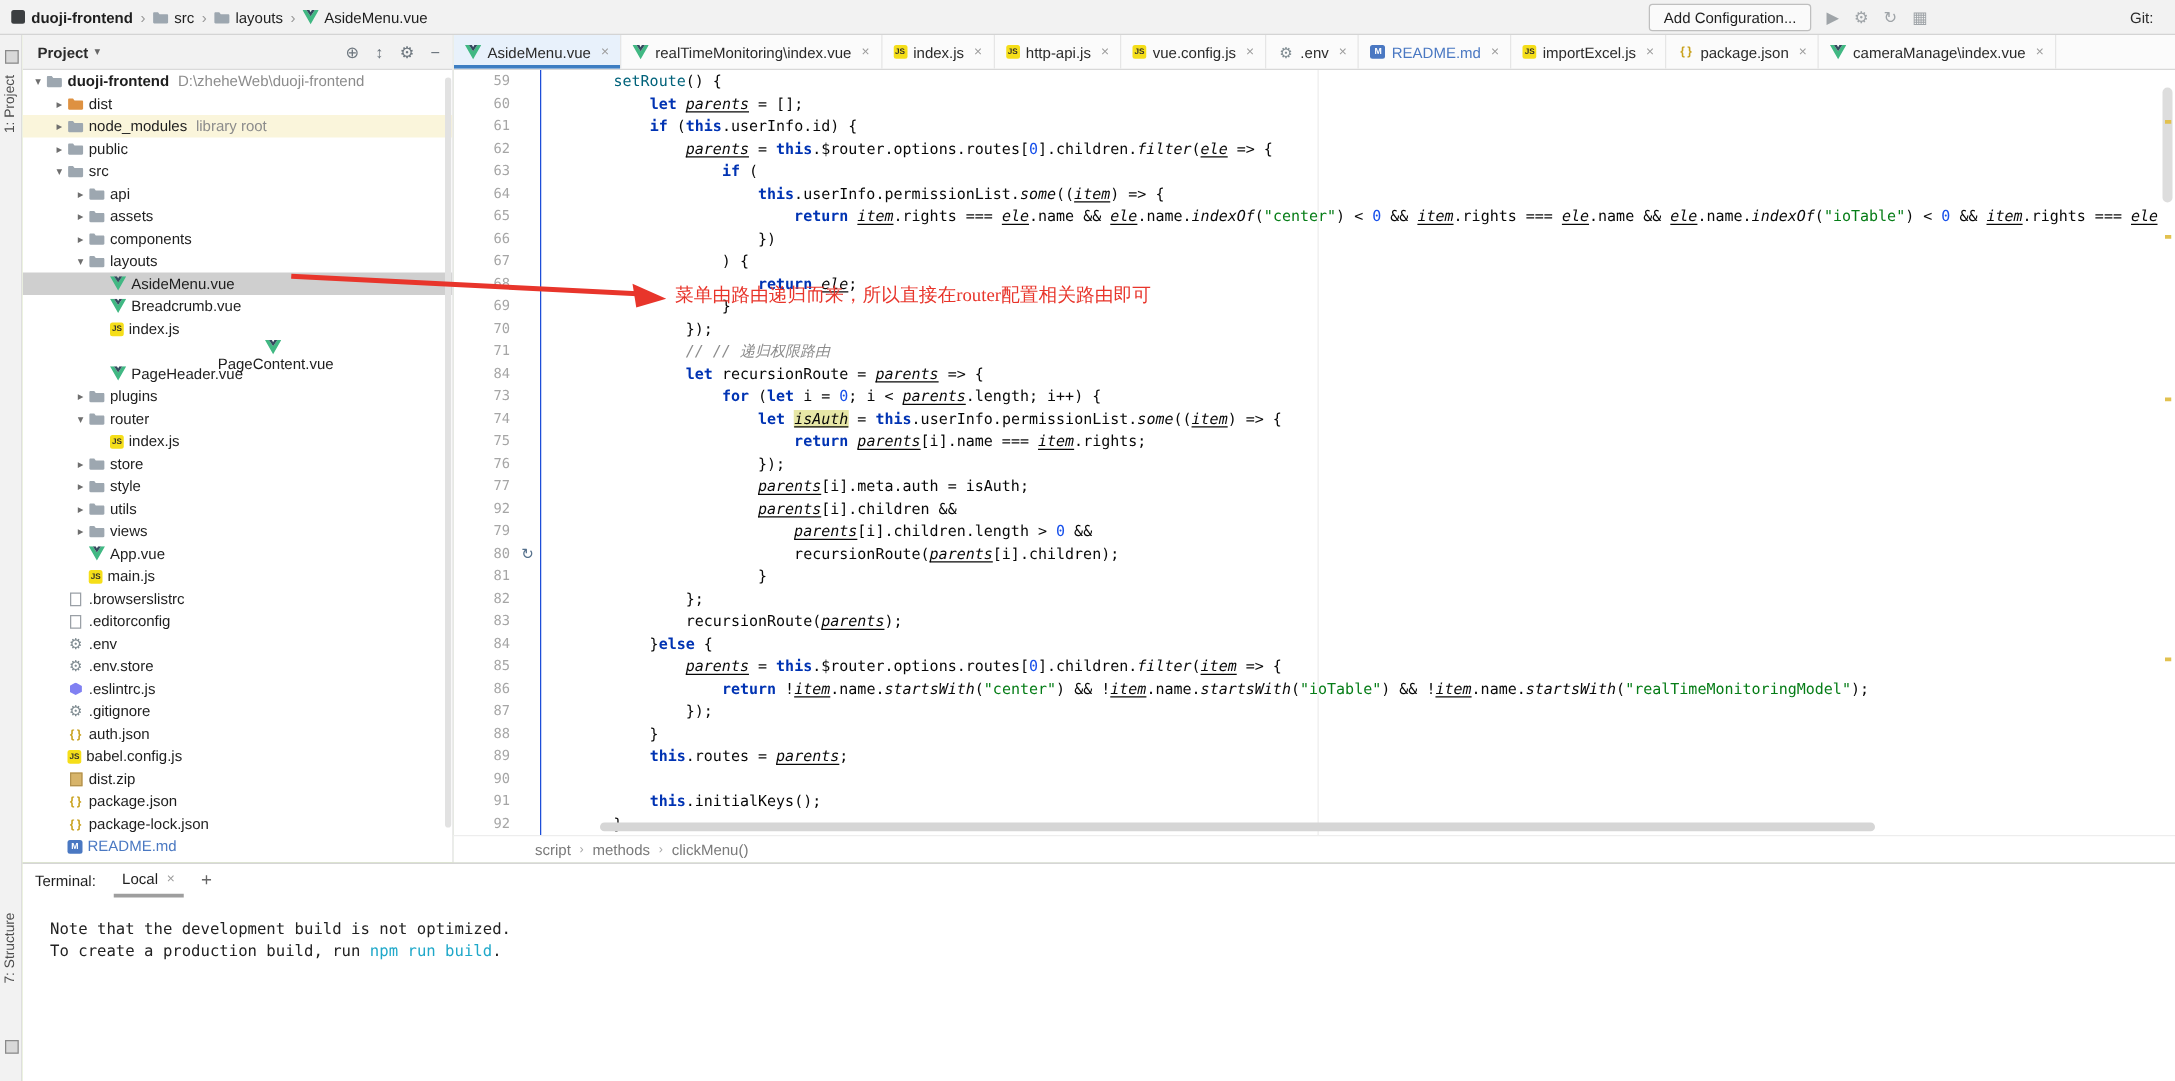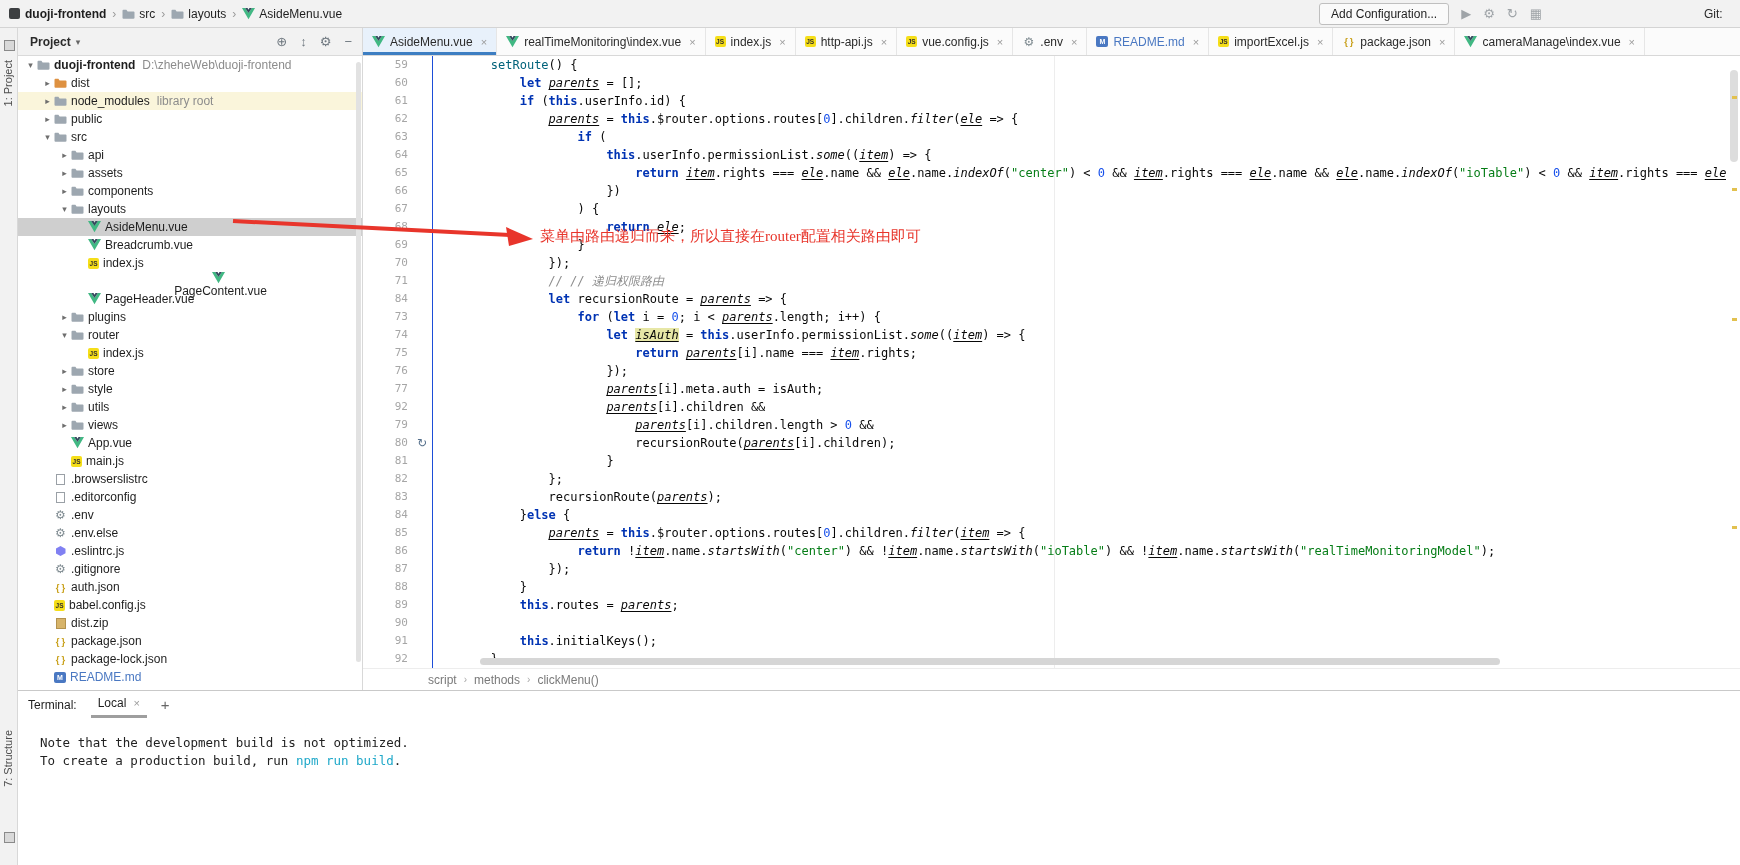--- a/index.html
+++ b/index.html
@@ -333,21 +333,21 @@
           <span class="tlbl">.editorconfig</span>
         </div>
         <div class="trow" style="padding-left: 23px;">
           <span class="chev"></span>
           <span class="ic ic-cfg">⚙</span>
           <span class="tlbl">.env</span>
         </div>
         <div class="trow" style="padding-left: 23px;">
           <span class="chev"></span>
           <span class="ic ic-cfg">⚙</span>
-          <span class="tlbl">.env.else</span>
+          <span class="tlbl">.env.store</span>
         </div>
         <div class="trow" style="padding-left: 23px;">
           <span class="chev"></span>
           <span class="ic">
             <span class="ic-esl"></span>
           </span>
           <span class="tlbl">.eslintrc.js</span>
         </div>
         <div class="trow" style="padding-left: 23px;">
           <span class="chev"></span>

